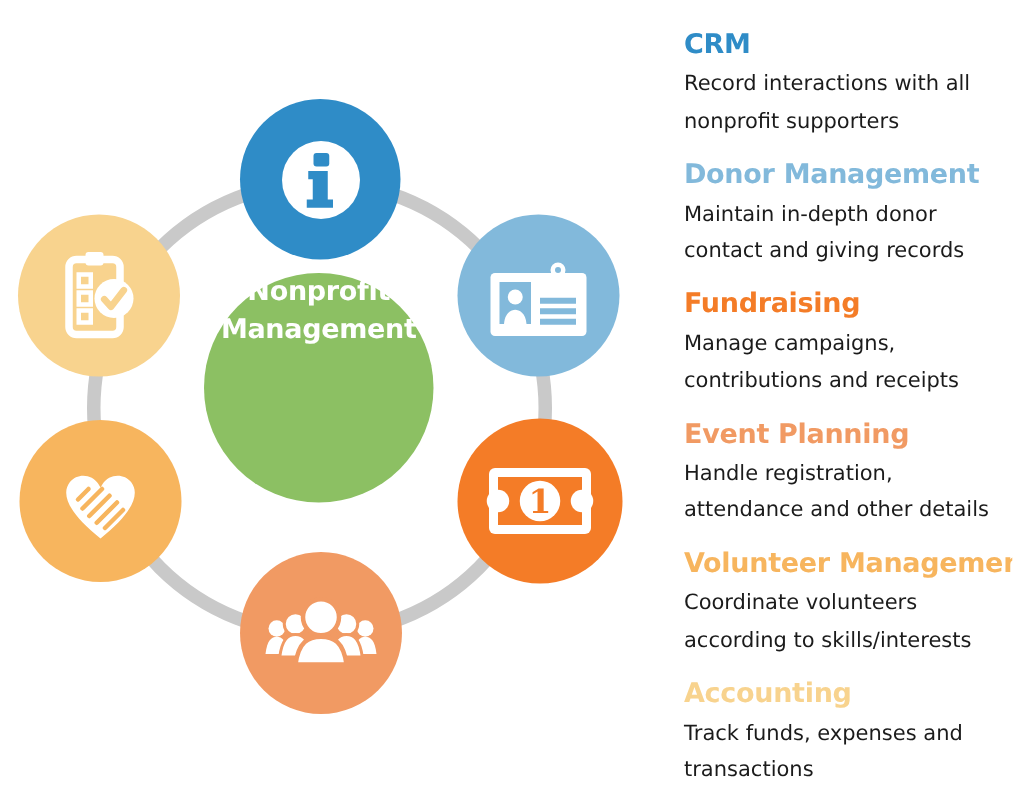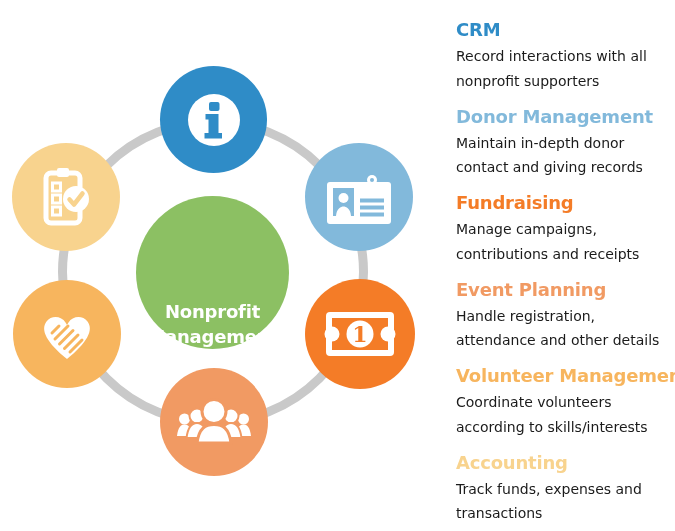--- a/index.html
+++ b/index.html
@@ -17,22 +17,22 @@
     display:flex;align-items:center;justify-content:center;
   }
   .node svg{display:block;}
   #node-crm        {left:160px;top:66px; width:107px;height:107px;}
   #node-donor      {left:305px;top:143px;width:108px;height:108px;}
   #node-fundraising{left:305px;top:279px;width:110px;height:110px;}
   #node-events     {left:160px;top:368px;width:108px;height:108px;}
   #node-volunteers {left:13px; top:280px;width:108px;height:108px;}
   #node-accounting {left:12px; top:143px;width:108px;height:108px;}
   .center-circle{
-    position:absolute;left:136px;top:196px;width:153px;height:153px;border-radius:50%;
-    display:flex;align-items:flex-end;justify-content:center;text-align:center;
+    position:absolute;left:136px;top:182px;width:153px;height:153px;border-radius:50%;
+    display:flex;align-items:flex-start;justify-content:center;text-align:center;
   }
   .center-label{
     color:#fff;font-weight:bold;font-size:18px;line-height:25px;
     white-space:pre-line;letter-spacing:-0.2px;
   }
   
   .legend{position:absolute;left:456px;top:18px;width:222px;}
   .legend-section{margin:0 0 11.5px 0;}
   .legend-section h3{
     margin:0 0 2px 0;font-size:18px;line-height:24px;font-weight:bold;

